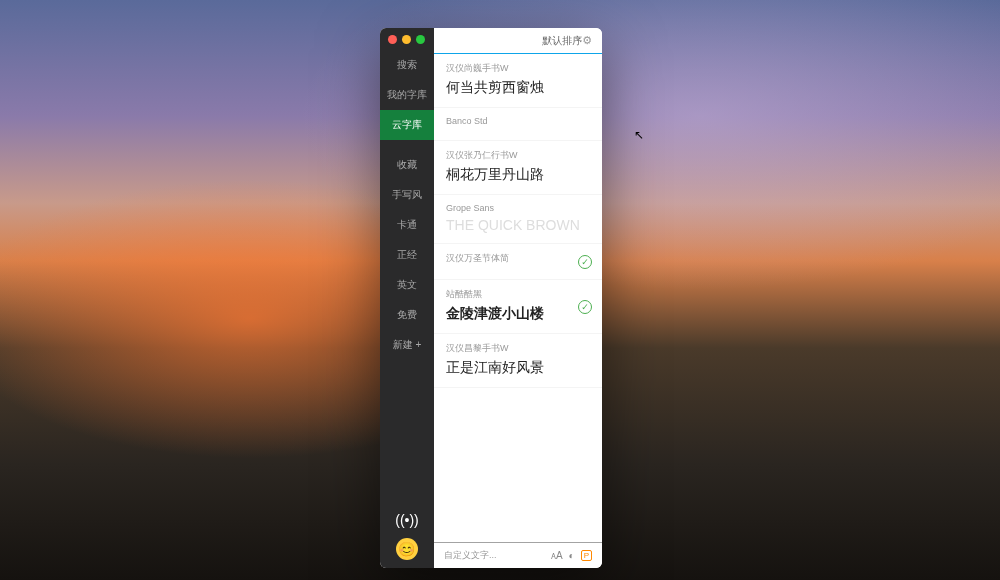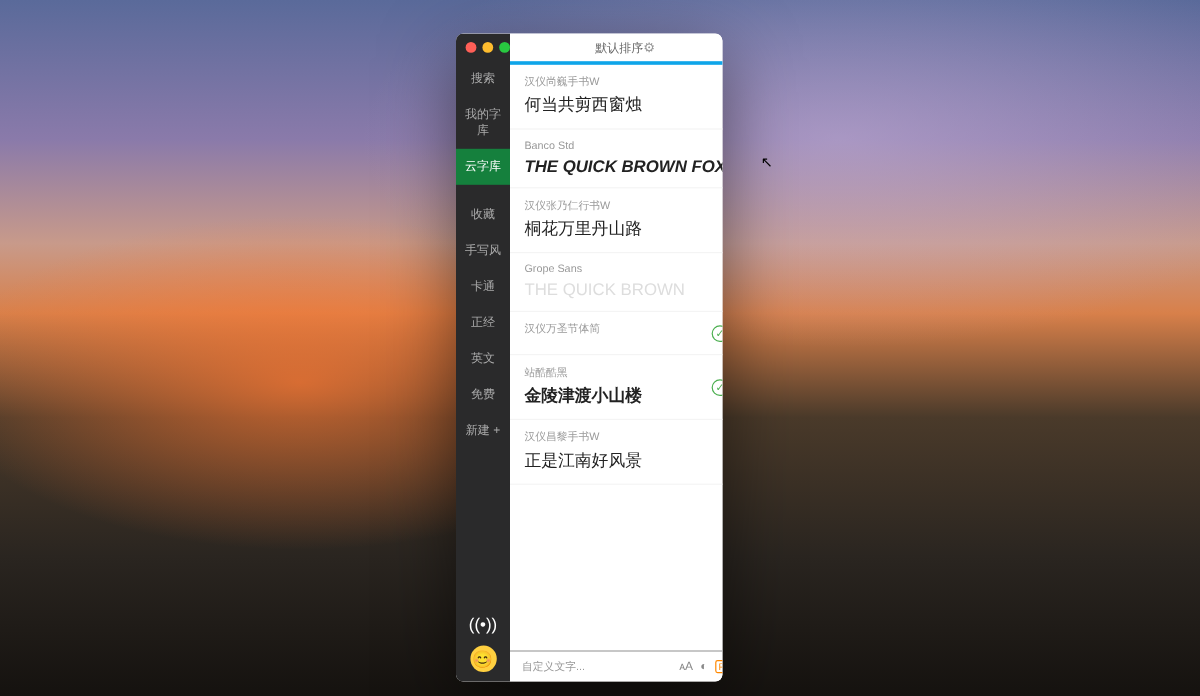--- a/index.html
+++ b/index.html
@@ -42,21 +42,21 @@
     .dot.yellow { background: #febc2e; }
     .dot.green { background: #28c840; }
     .side-item { padding: 8px 6px; text-align: center; cursor: pointer; }
     .side-item.active { background: #15803d; color: #fff; }
     .side-spacer { height: 10px; }
     .side-bottom { margin-top: auto; padding-bottom: 8px; display: flex; flex-direction: column; align-items: center; gap: 10px; }
     .broadcast-icon { color: #fff; font-size: 14px; }
     .avatar { width: 22px; height: 22px; border-radius: 50%; background: #ffd040; display: flex; align-items: center; justify-content: center; font-size: 14px; }
     
     .main { flex: 1; display: flex; flex-direction: column; background: #fff; }
-    .header { height: 26px; display: flex; align-items: center; justify-content: center; padding: 0 10px; font-size: 10px; color: #666; border-bottom: 3px solid #0ea5e9; }
+    .header { height: 26px; display: flex; align-items: center; justify-content: flex-end; padding: 0 10px; font-size: 10px; color: #666; border-bottom: 1px solid #0ea5e9; }
     .filter-icon { color: #999; font-size: 11px; }
     .font-list { flex: 1; overflow-y: auto; }
     .font-item { padding: 8px 12px 10px; border-bottom: 1px solid #f4f4f4; position: relative; }
     .font-name { font-size: 9px; color: #999; margin-bottom: 4px; }
     .font-preview { font-size: 14px; color: #222; white-space: nowrap; overflow: hidden; }
     .font-preview.faded { color: #ddd; }
     .font-preview.bold { font-weight: 900; }
     .font-preview.italic { font-style: italic; font-weight: 700; }
     .font-preview.script { font-family: Liberation Serif, serif; }
     .check { position: absolute; right: 10px; top: 50%; transform: translateY(-50%); width: 14px; height: 14px; border: 1.5px solid #4caf50; border-radius: 50%; display: flex; align-items: center; justify-content: center; color: #4caf50; font-size: 9px; }
@@ -100,21 +100,20 @@
       <span>默认排序</span>
       <span class="filter-icon">⚙</span>
     </div>
     <div class="font-list" id="font-list">
         <div class="font-item">
           <div class="font-name">汉仪尚巍手书W</div>
           <div class="font-preview script">何当共剪西窗烛</div>
         </div>
         <div class="font-item">
           <div class="font-name">Banco Std</div>
-          <div class="font-preview italic">THE QUICK BROWN FOX</div>
         </div>
         <div class="font-item">
           <div class="font-name">汉仪张乃仁行书W</div>
           <div class="font-preview script">桐花万里丹山路</div>
         </div>
         <div class="font-item">
           <div class="font-name">Grope Sans</div>
           <div class="font-preview faded">THE QUICK BROWN</div>
         </div>
         <div class="font-item">

